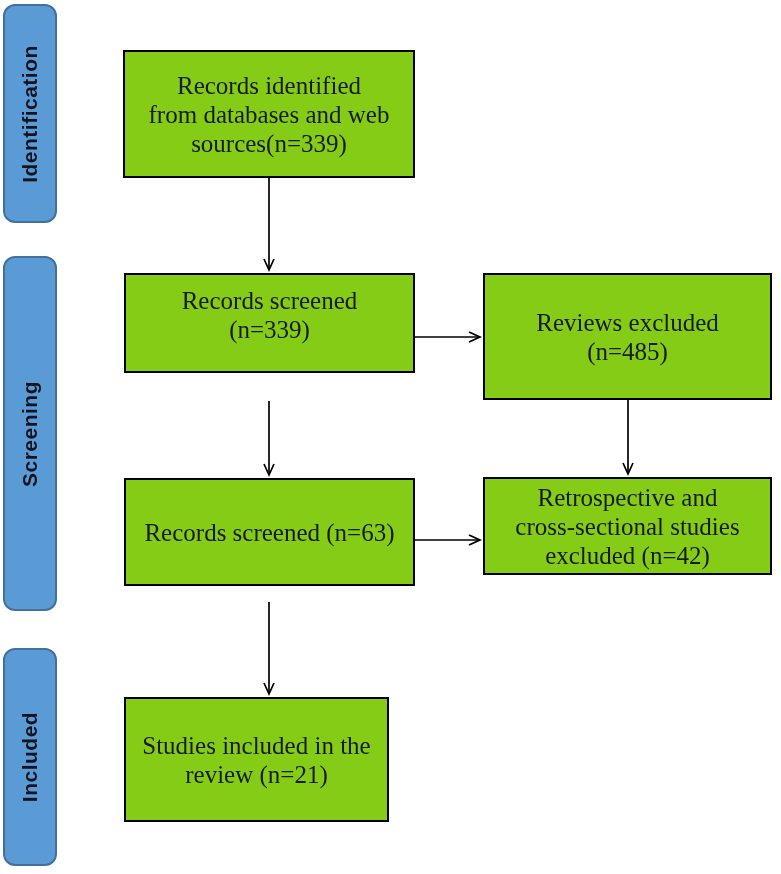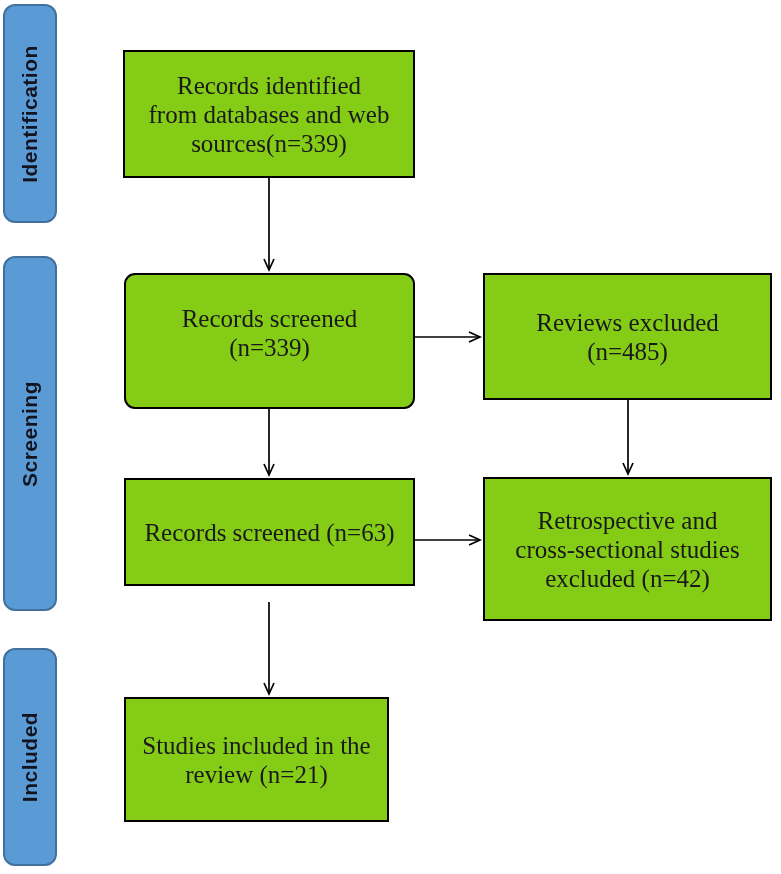--- a/index.html
+++ b/index.html
@@ -51,24 +51,24 @@
     justify-content: center;
     text-align: center;
   }
   .box-label {
     font-size: 25px;
     line-height: 29px;
     color: #1a1a1a;
     white-space: pre-line;
   }
   .box-identified        { left: 123px; top: 50px;  width: 292px; height: 128px; }
-  .box-screened-339      { left: 124px; top: 273px; width: 291px; height: 136px; padding-bottom: 16px; border-radius: 11px; }
+  .box-screened-339      { left: 124px; top: 273px; width: 291px; height: 100px; padding-bottom: 16px; }
   .box-reviews-excluded  { left: 483px; top: 273px; width: 289px; height: 127px; }
   .box-screened-63       { left: 124px; top: 478px; width: 291px; height: 108px; }
-  .box-retro-excluded    { left: 483px; top: 477px; width: 289px; height: 144px; }
+  .box-retro-excluded    { left: 483px; top: 477px; width: 289px; height: 98px; }
   .box-studies-included  { left: 124px; top: 697px; width: 265px; height: 125px; }
   
   .arrow-layer {
     position: absolute;
     left: 0; top: 0;
     width: 781px;
     height: 874px;
     pointer-events: none;
   }
   .arrow-layer path {

